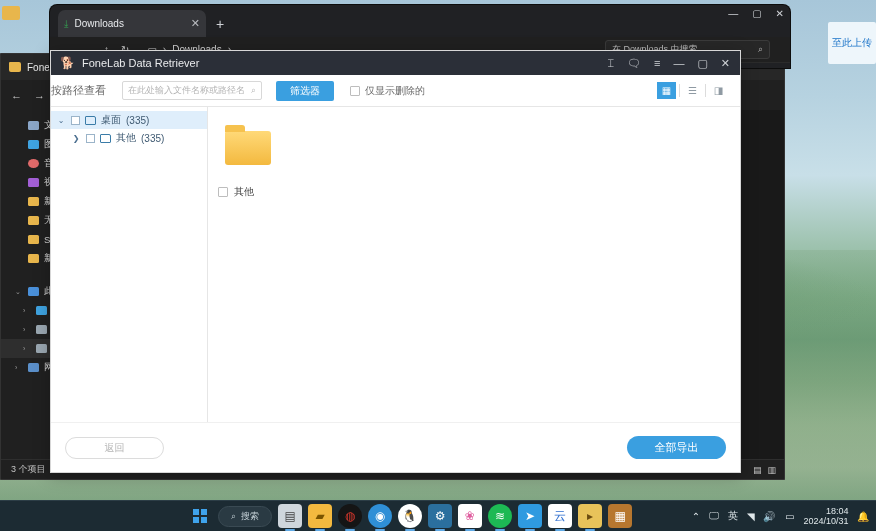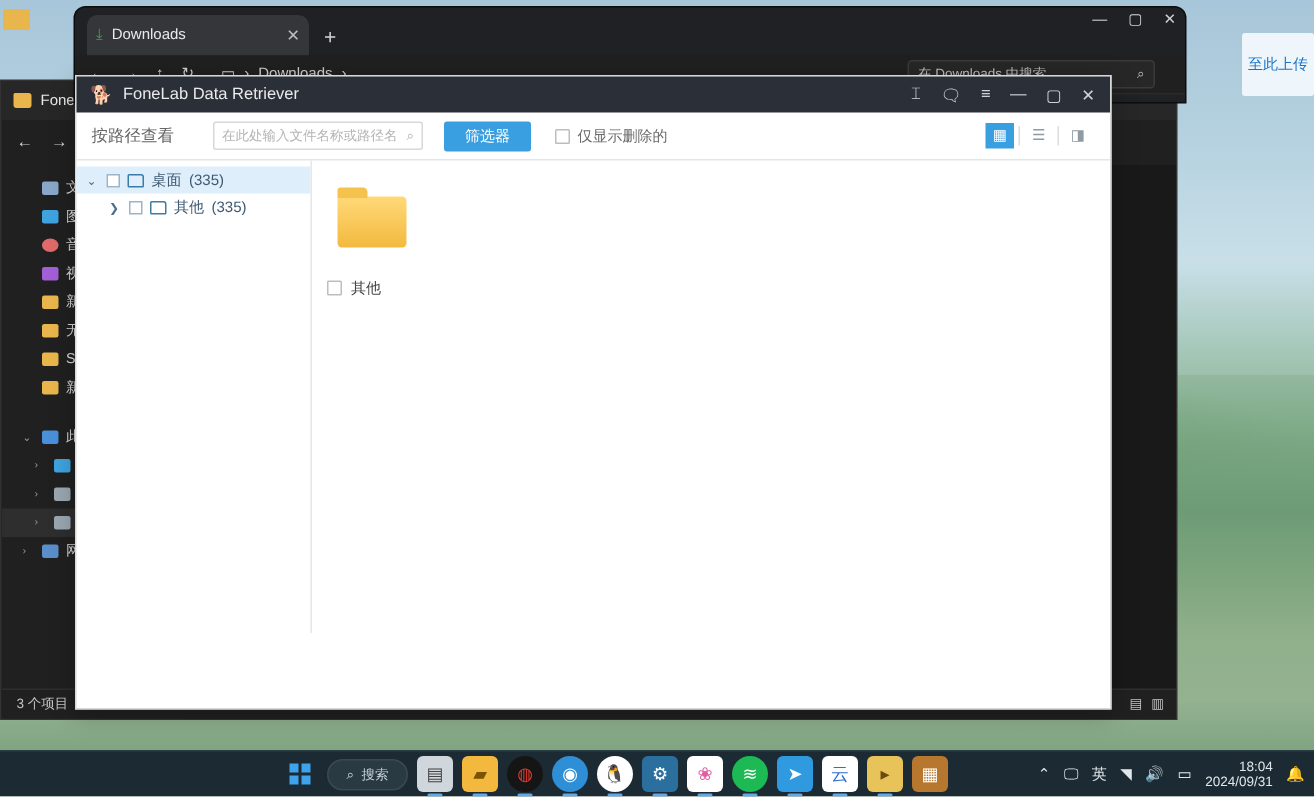--- a/index.html
+++ b/index.html
@@ -160,21 +160,21 @@
   #prog .msg { color:#5e6772; font-size:10.5px; margin-left:18px; }
   #prog-actions { position:absolute; right:14px; display:flex; gap:10px; }
   .pill {
     border:1px solid #b9dcf4; color:#3aa0e3; background:#fff;
     font-size:10px; border-radius:10px; padding:2px 14px;
   }
 
   
   #apptools { height:32px; display:flex; align-items:center; border-bottom:1px solid #e6e6e6; position:relative; }
   .vtab {
-    font-size:11px; color:#666; padding:0 10px; height:32px;
+    font-size:11px; color:#666; padding:0 0; height:32px;
     display:flex; align-items:center; position:relative;text-align:center;
   }
   .vtab.active { color:#3a9fe0; }
   .vtab.active::after {
     content:""; position:absolute; bottom:1px; left:8px; right:8px;
     height:2px; background:#3a9fe0;
   }
   #searchwrap {
     margin-left:16px; width:140px; height:19px; border:1px solid #d8d8d8;
     border-radius:2px; display:flex; align-items:center; padding:0 5px;
@@ -436,20 +436,24 @@
             <span class="big-folder"></span>
           </div>
           <div class="tile-label">
             <span class="cbx"></span>
             <span>其他</span>
           </div>
         </div>
       </div>
     </div>
 
+    <div id="app-foot">
+      <button id="back-btn">返回</button>
+      <button id="export-btn">全部导出</button>
+    </div>
   </div>
 
   <div id="taskbar">
     <div class="tb-center">
       <span class="tb-icon">
         <span class="win-logo">
             <i></i>
             <i></i>
             <i></i>
             <i></i>
@@ -474,18 +478,18 @@
     </div>
     <div id="tray">
       <span>⌃</span>
       <span>🖵</span>
       <span>英</span>
       <span>◥</span>
       <span>🔊</span>
       <span>▭</span>
       <span class="clock">
         <div>18:04</div>
-        <div>2024/09/31</div>
+        <div>2024/10/31</div>
       </span>
       <span>🔔</span>
     </div>
   </div>
 </div>
 
 </body></html>

